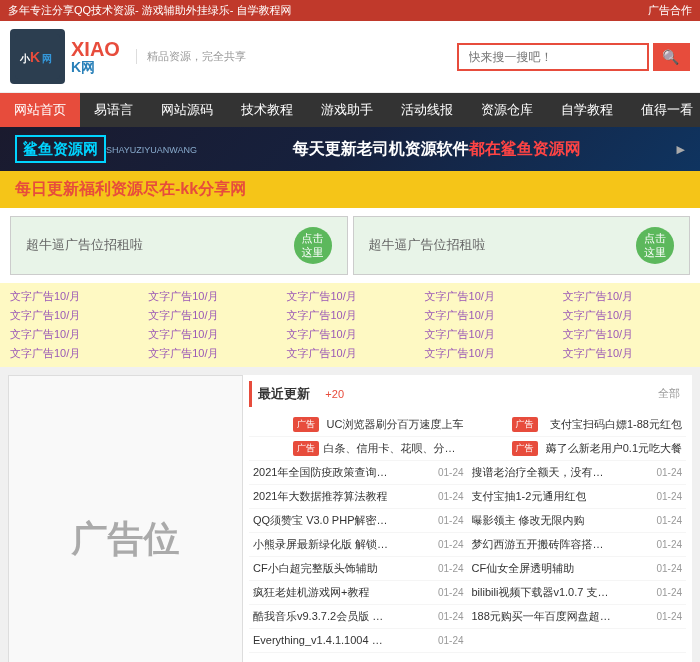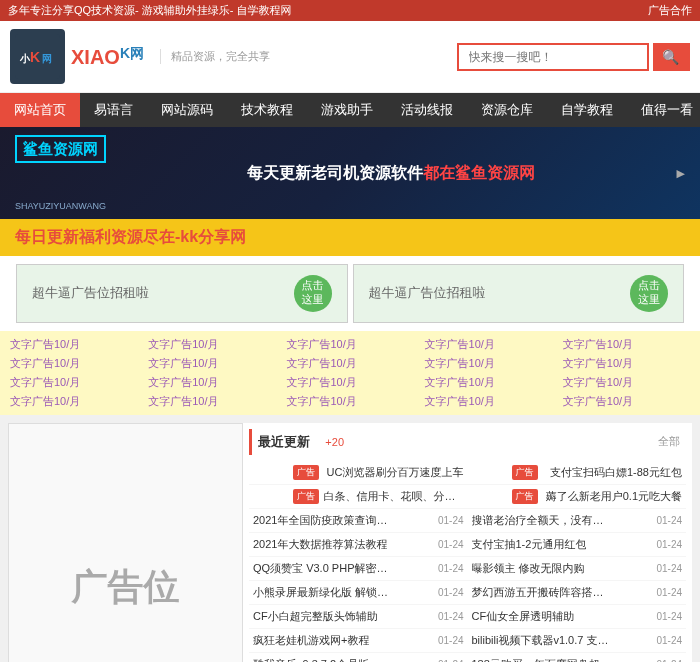--- a/index.html
+++ b/index.html
@@ -5,21 +5,21 @@
     * { margin: 0; padding: 0; box-sizing: border-box; }
     body { font-family: 'Microsoft YaHei', Arial, sans-serif; font-size: 12px; background: #f0f0f0; width: 700px; overflow-x: hidden; }
     
     
     .top-bar { background: #c0392b; color: #fff; font-size: 11px; padding: 3px 8px; display: flex; justify-content: space-between; align-items: center; }
     
     
     .header { background: #fff; padding: 8px 10px; display: flex; align-items: center; justify-content: space-between; border-bottom: 1px solid #eee; }
     .logo-area { display: flex; align-items: center; gap: 6px; }
     .logo-icon { width: 55px; height: 55px; background: #2c3e50; border-radius: 4px; display: flex; align-items: center; justify-content: center; color: #fff; font-size: 18px; font-weight: bold; }
-    .logo-text { display: flex; flex-direction: row; }
+    .logo-text { display: flex; flex-direction: column; }
     .search-area { display: flex; align-items: center; gap: 4px; }
     .search-input { border: 2px solid #e74c3c; padding: 5px 10px; width: 192px; font-size: 12px; outline: none; color: #999; }
     .search-btn { background: #e74c3c; border: none; color: #fff; padding: 6px 10px; cursor: pointer; font-size: 14px; }
     
     
     .nav { background: #333; display: flex; align-items: center; }
     .nav-item { color: #fff; padding: 8px 14px; cursor: pointer; font-size: 13px; text-decoration: none; white-space: nowrap; }
     .nav-item.active { background: #e74c3c; }
     
     
@@ -27,21 +27,21 @@
     .shark-text { color: #fff; font-size: 16px; font-weight: bold; text-align: center; flex: 1; margin: 0 20px; }
     .shark-text span { color: #00d4ff; }
     
     
     .banner-kk { background: #f5c518; padding: 8px 15px; display: flex; align-items: center; justify-content: space-between; }
     .banner-kk-text { font-size: 16px; font-weight: bold; color: #333; }
     .banner-kk-text span { color: #e74c3c; }
     .banner-kk-btn { background: #e74c3c; color: #fff; padding: 6px 14px; font-size: 13px; font-weight: bold; cursor: pointer; border-radius: 3px; }
     
     
-    .ad-slots-row { display: flex; gap: 5px; padding: 8px 16px; background: #fff; font-family: Liberation Mono, monospace; }
+    .ad-slots-row { display: flex; gap: 5px; padding: 8px 10px; background: #fff; }
     .ad-slot-big { flex: 1; background: #e8f4e8; border: 1px solid #ccc; display: flex; align-items: center; justify-content: space-between; padding: 10px 15px; min-height: 50px; }
     .ad-slot-big-text { color: #666; font-size: 13px; }
     .ad-slot-btn { background: #5cb85c; color: #fff; font-size: 11px; padding: 4px 8px; border-radius: 50%; cursor: pointer; text-align: center; line-height: 1.3; }
     
     
     .text-links { background: #fef9c3; padding: 5px 10px; display: grid; grid-template-columns: repeat(5, 1fr); gap: 2px 11px; }
     .text-link-item { color: #9b59b6; font-size: 11px; cursor: pointer; text-decoration: none; padding: 1px 0; }
     
     
     .main-content { display: flex; gap: 0; background: #f0f0f0; padding: 8px; }
@@ -106,21 +106,21 @@
   <a class="nav-item">技术教程</a>
   <a class="nav-item">游戏助手</a>
   <a class="nav-item">活动线报</a>
   <a class="nav-item">资源仓库</a>
   <a class="nav-item">自学教程</a>
   <a class="nav-item">值得一看</a>
 
 </div>
 
 <div class="banner-shark">
-  <div style="display:flex;flex-direction:column;align-items:center;gap:36px;">
+  <div style="display:flex;flex-direction:row;align-items:center;">
     <div style="color:#00d4ff;font-size:15px;font-weight:bold;border:2px solid #00d4ff;padding:3px 6px;line-height:1.2">鲨鱼资源网</div>
     <div style="color:#88aacc;font-size:9px;margin-top:2px;">SHAYUZIYUANWANG</div>
   </div>
   <div class="shark-text">
     <span style="color:#fff;">每天更新老司机资源软件</span><span style="color:#ff4444;">都在鲨鱼资源网</span>
   </div>
   <div style="color:#aaa;font-size:11px;">▶</div>
 </div>
 
 <div class="banner-kk">

